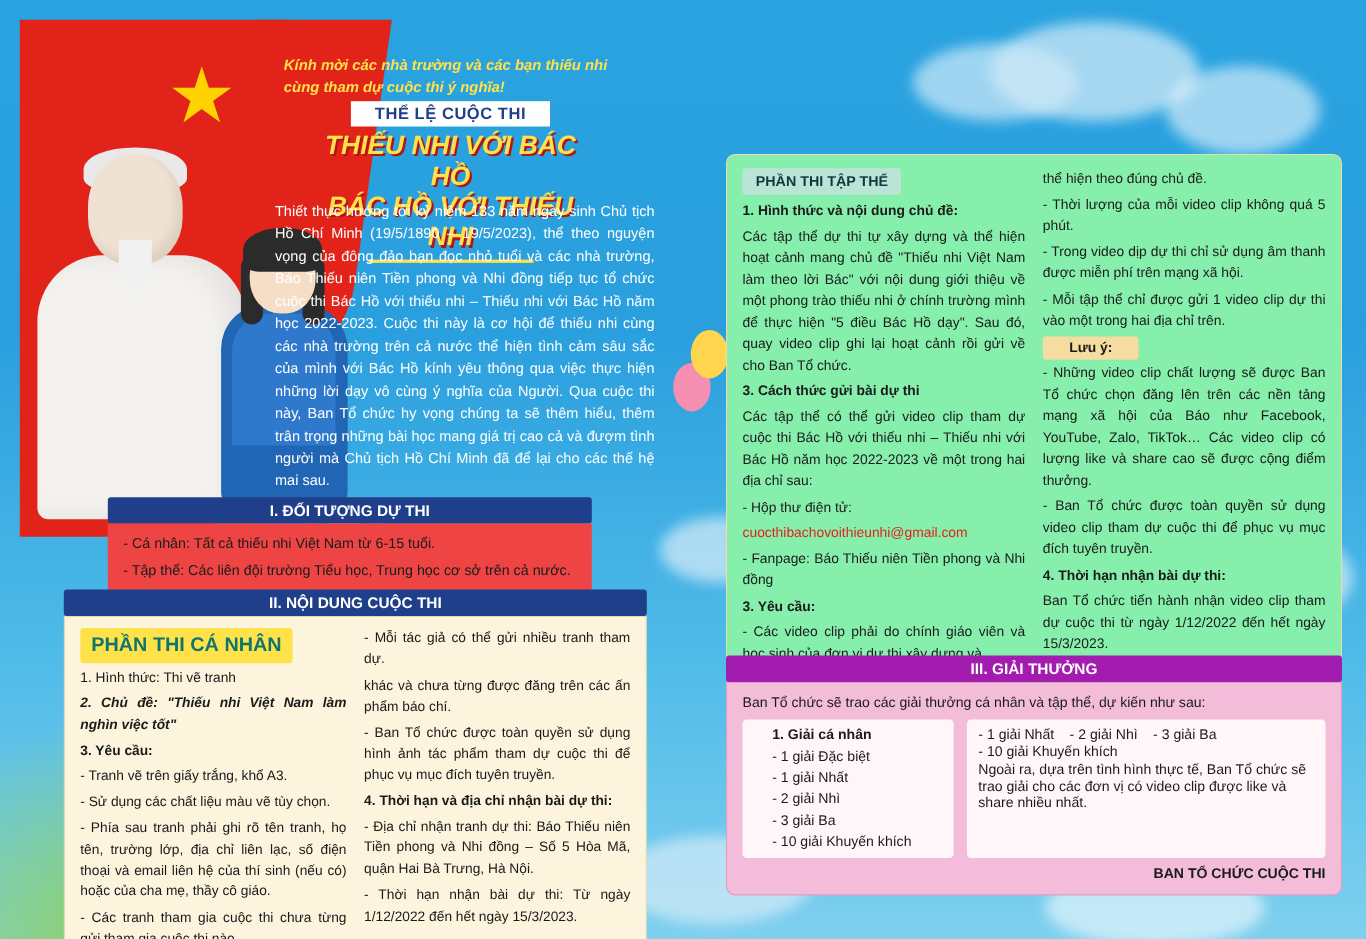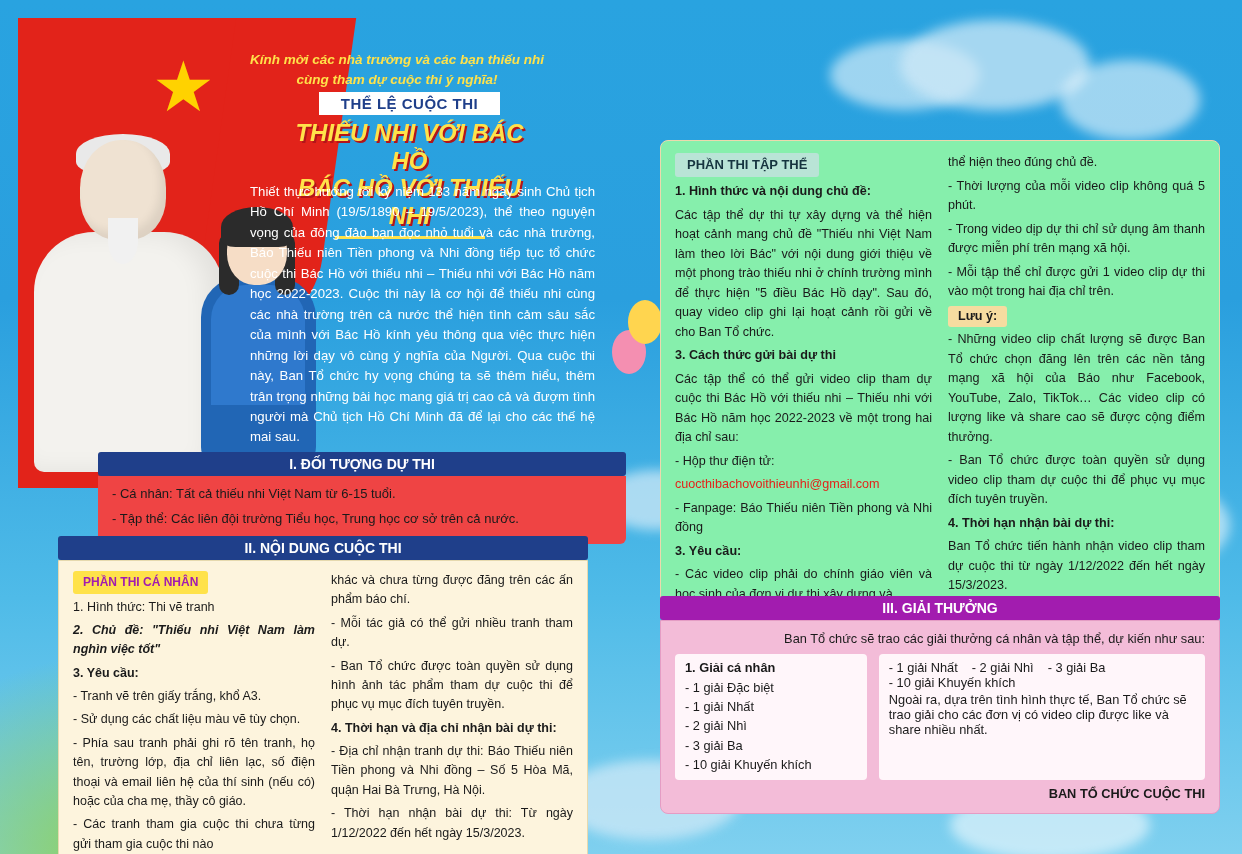--- a/index.html
+++ b/index.html
@@ -73,22 +73,22 @@
   .leaf{position:absolute;width:76px;height:26px;background:#6fbf4f;border-radius:50%;}
   .grass{
     position:absolute;left:0;bottom:0;width:430px;height:230px;z-index:3;
     background:radial-gradient(ellipse at 30% 100%, #8fd154 0%, rgba(143,209,84,0) 62%);
   }
   .kite{position:absolute;right:70px;top:430px;width:44px;height:44px;background:#f3c623;transform:rotate(45deg);z-index:2;opacity:.9;}
   .balloon{position:absolute;width:34px;height:44px;border-radius:50%;z-index:2;}
 
   
   .invite {
-    position:absolute; left:242px; top:50px; width:310px; z-index:10;
-    text-align:center; color:#ffe24a; font-weight:bold; font-size:13.5px; line-height:1.45;
+    position:absolute; left:258px; top:50px; width:310px; z-index:10;
+    text-align:left; color:#ffe24a; font-weight:bold; font-size:13.5px; line-height:1.45;
     font-style:italic;
   }
   .title-block{
     position:absolute; left:282px; top:92px; width:255px; z-index:10; text-align:center;
   }
   .title-ribbon{
     display:inline-block; background:#ffffff; color:#1f3f8a; font-weight:bold;
     font-size:15px; padding:3px 22px; letter-spacing:.5px;
   }
   .title-main{
@@ -105,67 +105,67 @@
   }
 
   .section-head{
     display:block; text-align:center; color:#ffffff; font-weight:bold;
     font-size:14px; padding:4px 0; border-radius:3px;
   }
   .head-blue{ background:#1f3f8a; }
   .head-purple{ background:#a21caf; }
 
   .panel-doituong{
-    position:absolute; left:98px; top:452px; width:528px; z-index:10;
+    position:absolute; left:98px; top:452px; width:440px; z-index:10;
   }
   .panel-doituong .body{
     background:#ef4444; border-radius:0 0 6px 6px; padding:8px 14px 10px;
     font-size:13px; line-height:1.6; color:#1a1a1a; 
   }
   .panel-noidung{
     position:absolute; left:58px; top:536px; width:530px; z-index:10;
   }
   .panel-noidung .body{
     background:#fdf4dd; border:1px solid #e6d9ae; border-radius:0 0 8px 8px;
     padding:10px 14px; display:flex; gap:16px;
   }
   .col { width:50%; font-size:12.5px; line-height:1.55; color:#1a1a1a; text-align:justify;}
   .tag-yellow{
-    display:inline-block; background:#ffe24a; color:#a21caf; font-weight:bold;
-    font-size:12px; padding:2px 10px; border-radius:3px; margin-bottom:4px;
+    display:inline-block; background:#ffe24a; color:#0f766e; font-weight:bold;
+    font-size:18px; padding:2px 10px; border-radius:3px; margin-bottom:4px;
   }
   .p{ margin:0 0 4px; }
   .em{ font-style:italic; font-weight:bold; }
 
   .panel-right{
     position:absolute; left:660px; top:140px; width:560px; z-index:10;
     background:#86efac; border:1px solid #ecd9ad; border-radius:8px;
     padding:12px 14px; display:flex; gap:16px;
   }
   .panel-right .col{ width:50%; font-size:12.6px; line-height:1.55; }
   .tag-teal{
     display:inline-block; background:#b9e4d6; color:#16343f; font-weight:bold;
     font-size:13px; padding:2px 12px; border-radius:3px; margin-bottom:5px;
   }
   .luuy-tag{
     display:inline-block;background:#f6dca0;color:#1a1a1a;font-weight:bold;font-size:12.6px;
-    padding:1px 10px;border-radius:3px;margin-bottom:3px;
+    padding:1px 24px;border-radius:3px;margin-bottom:3px;
   }
   .mail{ color:#e2231a; }
 
   .panel-giai{
     position:absolute; left:660px; top:596px; width:560px; z-index:10;
   }
   .panel-giai .body{
     background:#f3bcd8; border:1px solid #e49cc4; border-radius:0 0 8px 8px;
     padding:10px 14px 12px; font-size:12.8px; color:#1a1a1a;
   }
-  .giai-intro{ text-align:right; margin-bottom:8px; }
+  .giai-intro{ text-align:left; margin-bottom:8px; }
   .giai-cols{ display:flex; gap:12px; }
-  .giai-left{ width:37%; background:#fff6fa; border-radius:4px; padding:6px 10px; }
+  .giai-left{ width:37%; background:#fff6fa; border-radius:4px; padding:6px 27px; }
   .giai-right{ width:63%; background:#fff6fa; border-radius:4px; padding:6px 10px; }
   .giai-row{ display:flex; gap:14px; }
   .giai-row span{ white-space:nowrap; }
   .sign{ text-align:right; font-weight:bold; margin-top:6px; }
   ul{ margin:0; padding:0; list-style:none; }
   li{ line-height:1.5; }
 </style>
 </head>
 <body>
 
@@ -240,22 +240,22 @@
       <div class="tag-yellow">PHẦN THI CÁ NHÂN</div>
       <div class="p">1. Hình thức: Thi vẽ tranh</div>
       <div class="p em">2. Chủ đề: "Thiếu nhi Việt Nam làm nghìn việc tốt"</div>
       <div class="p" style="font-weight:bold">3. Yêu cầu:</div>
       <div class="p">- Tranh vẽ trên giấy trắng, khổ A3.</div>
       <div class="p">- Sử dụng các chất liệu màu vẽ tùy chọn.</div>
       <div class="p">- Phía sau tranh phải ghi rõ tên tranh, họ tên, trường lớp, địa chỉ liên lạc, số điện thoại và email liên hệ của thí sinh (nếu có) hoặc của cha mẹ, thầy cô giáo.</div>
       <div class="p">- Các tranh tham gia cuộc thi chưa từng gửi tham gia cuộc thi nào</div>
     </div>
     <div class="col">
+      <div class="p">- Mỗi tác giả có thể gửi nhiều tranh tham dự.</div>
       <div class="p">khác và chưa từng được đăng trên các ấn phẩm báo chí.</div>
-      <div class="p">- Mỗi tác giả có thể gửi nhiều tranh tham dự.</div>
       <div class="p">- Ban Tổ chức được toàn quyền sử dụng hình ảnh tác phẩm tham dự cuộc thi để phục vụ mục đích tuyên truyền.</div>
       <div class="p" style="font-weight:bold">4. Thời hạn và địa chỉ nhận bài dự thi:</div>
       <div class="p">- Địa chỉ nhận tranh dự thi: Báo Thiếu niên Tiền phong và Nhi đồng – Số 5 Hòa Mã, quận Hai Bà Trưng, Hà Nội.</div>
       <div class="p">- Thời hạn nhận bài dự thi: Từ ngày 1/12/2022 đến hết ngày 15/3/2023.</div>
     </div>
   </div>
 </div>
 
 <div class="panel-right">
   <div class="col">

